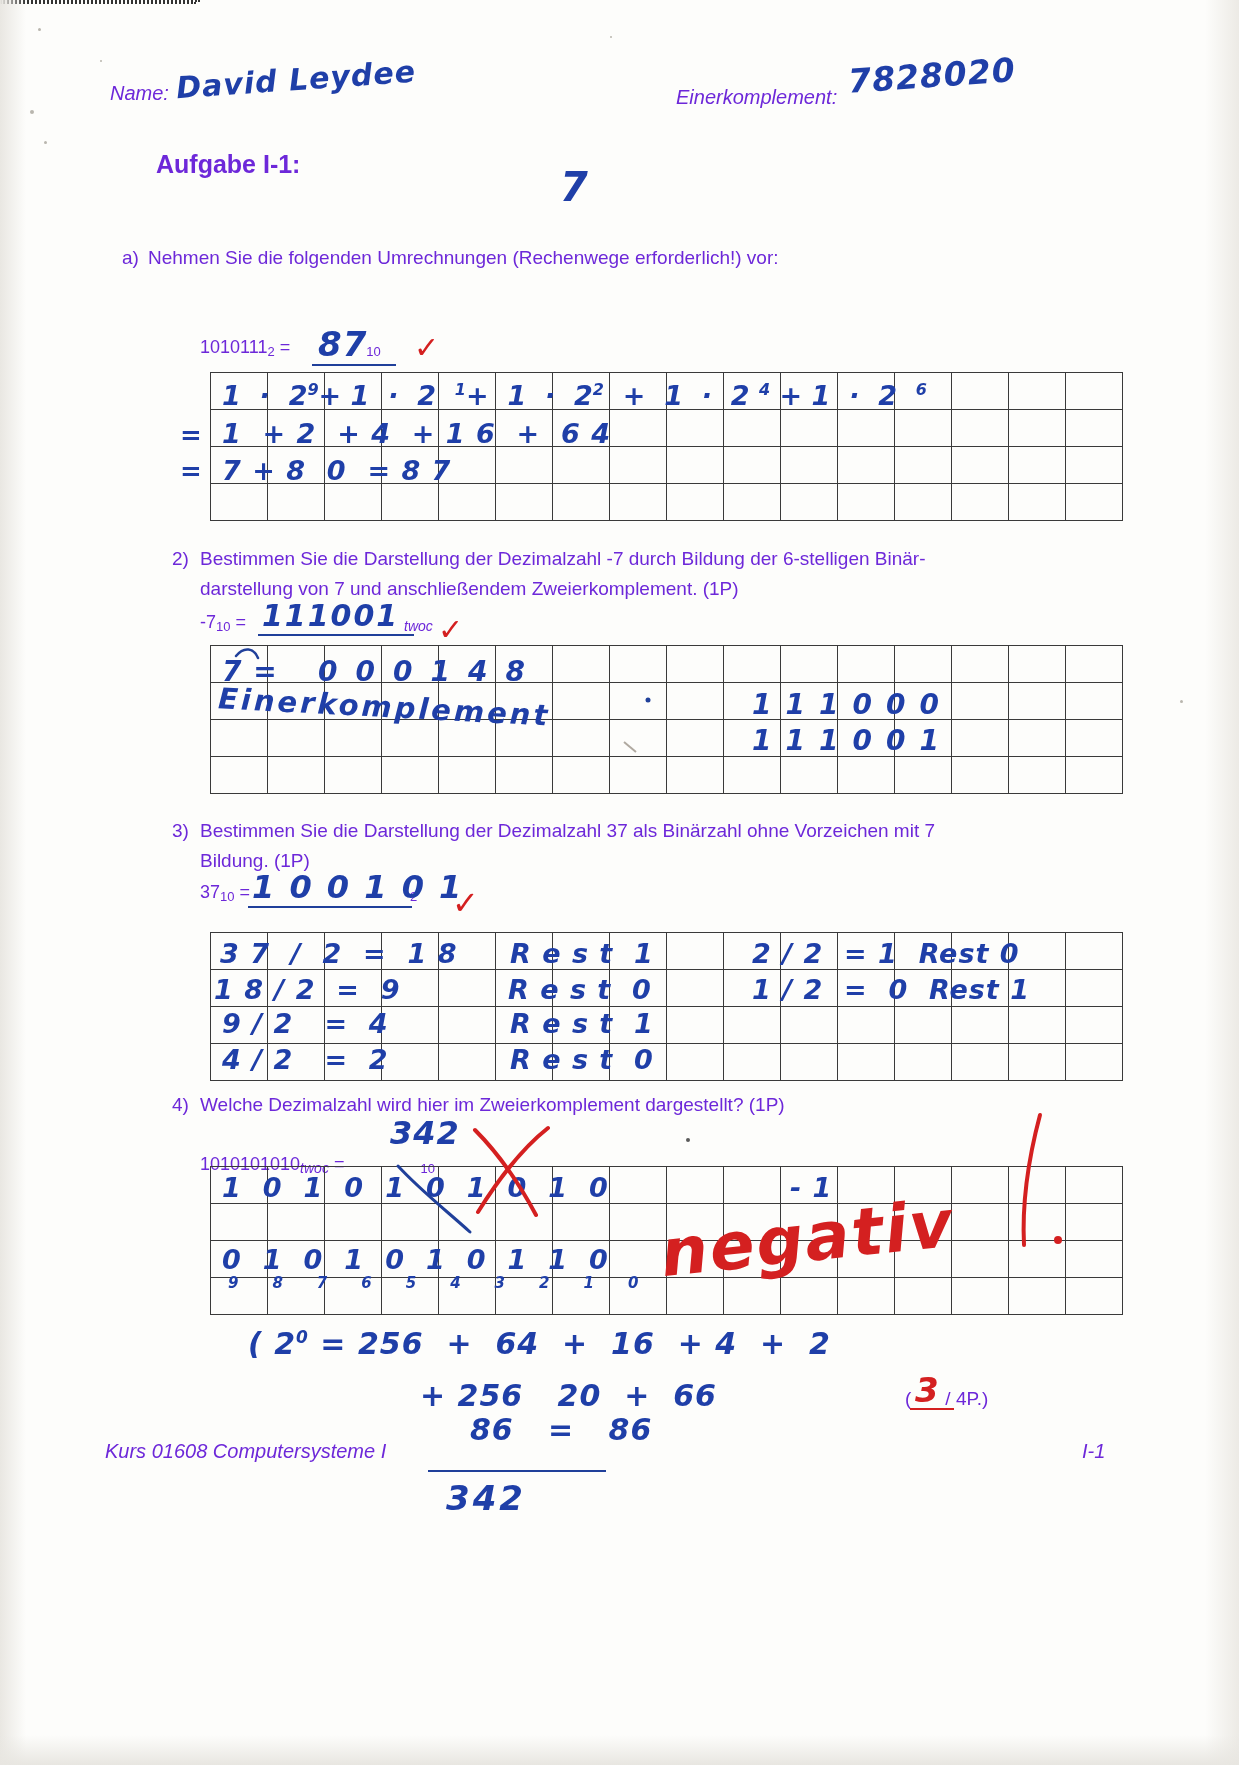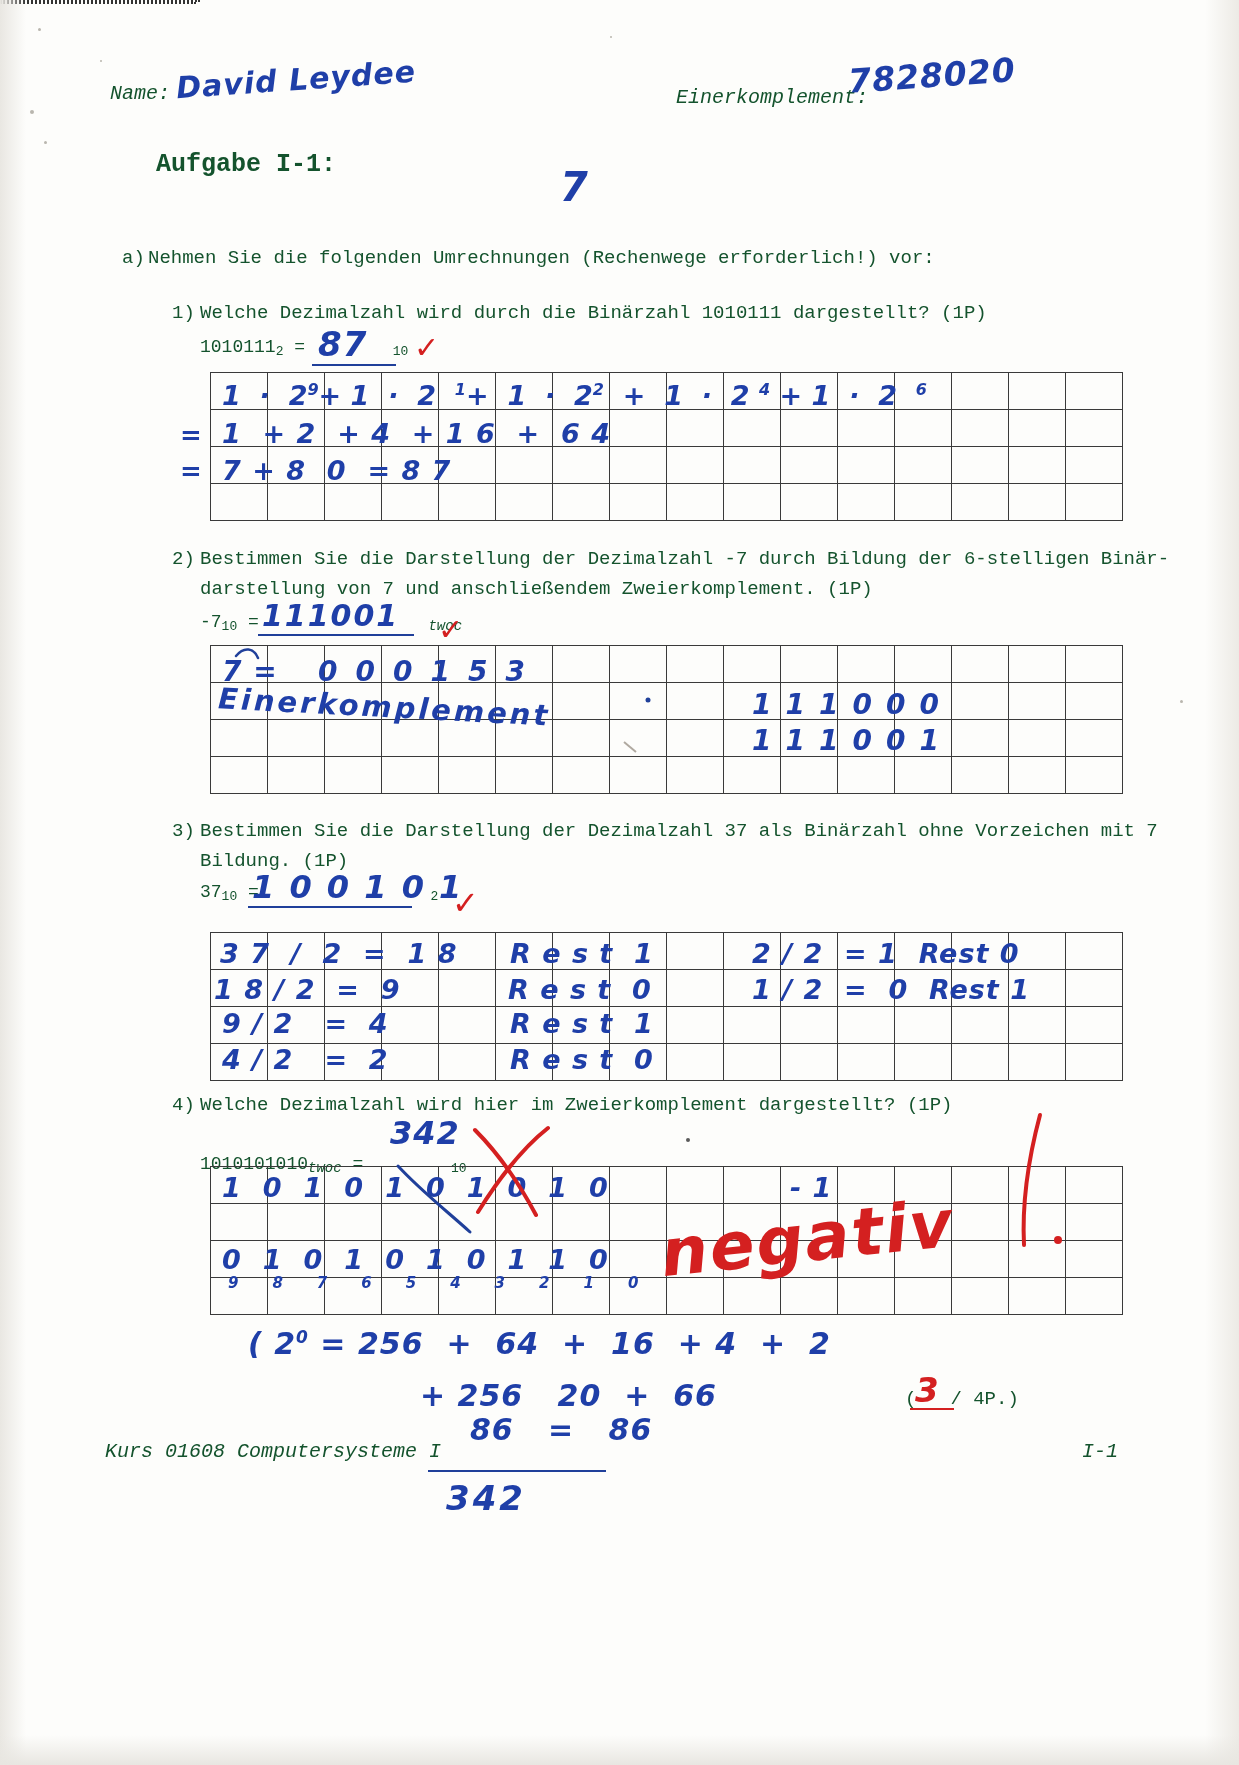--- a/index.html
+++ b/index.html
@@ -42,22 +42,22 @@
   .speck {
     position: absolute;
     background: #b9b6ae;
     border-radius: 50%;
     pointer-events: none;
   }
 
   
   .print {
     position: absolute;
-    font-family: Liberation Mono, monospace;
-    color: #14532d;
+    font-family: Liberation Sans, sans-serif;
+    color: #6d28d9;
     white-space: nowrap;
   }
   .name-label { left: 110px; top: 82px; font-size: 20px; font-style: italic; }
   .name-dots {
     left: 168px; top: 100px; width: 200px;
     border-bottom: 2px dotted #333; height: 0;
   }
   .matr-label { left: 676px; top: 86px; font-size: 20px; font-style: italic; }
   .matr-dots {
     left: 843px; top: 104px; width: 196px;
@@ -196,23 +196,20 @@
   <div class="matr-dots"></div>
   <div class="hw ink tilt" style="left:848px;top:56px;font-size:33px;letter-spacing:1px;">7828020</div>
 
   <div class="print task-title">Aufgabe I-1:</div>
   <div class="hw ink" style="left:560px;top:164px;font-size:40px;">7</div>
 
   <div class="print item-a">
     <span class="marker">a)</span><span>Nehmen Sie die folgenden Umrechnungen (Rechenwege erforderlich!) vor:</span>
   </div>
 
-  <div class="print sub1">
-    <span class="marker">1)</span><span>Welche Dezimalzahl wird durch die Binärzahl 1010111 dargestellt? (1P)</span>
-  </div>
   <div class="print eq1">
     <span>1010111</span><span class="sub">2</span>
     <span>=</span>
     <span style="display:inline-block;width:66px;"></span>
     <span class="sub">10</span>
   </div>
   <div class="hw ink" style="left:318px;top:324px;font-size:34px;">87</div>
   <div class="underline-hw" style="left:312px;top:364px;width:84px;"></div>
   <div class="check" style="left:414px;top:330px;font-size:30px;">✓</div>
 
@@ -370,21 +367,21 @@
       <div class="cell"></div>
       <div class="cell"></div>
       <div class="cell"></div>
       <div class="cell"></div>
       <div class="cell"></div>
       <div class="cell"></div>
       <div class="cell"></div>
     </div>
 
   <div class="hw ink" style="left:222px;top:655px;font-size:28px;">7 =</div>
-  <div class="hw ink looser" style="left:318px;top:655px;font-size:28px;">000153</div>
+  <div class="hw ink looser" style="left:318px;top:655px;font-size:28px;">000148</div>
   <div class="hw ink tilt3" style="left:218px;top:690px;font-size:29px;letter-spacing:3px;">Einerkomplement</div>
   <div class="hw ink" style="left:752px;top:688px;font-size:28px;letter-spacing:14px;">111000</div>
   <div class="hw ink" style="left:752px;top:724px;font-size:28px;letter-spacing:14px;">111001</div>
 
   <div class="print sub3-l1">
     <span class="marker">3)</span><span>Bestimmen Sie die Darstellung der Dezimalzahl 37 als Binärzahl ohne Vorzeichen mit 7</span>
   </div>
   <div class="print sub3-l2">Bildung. (1P)</div>
   <div class="print eq3">
     <span>37</span><span class="sub">10</span>

